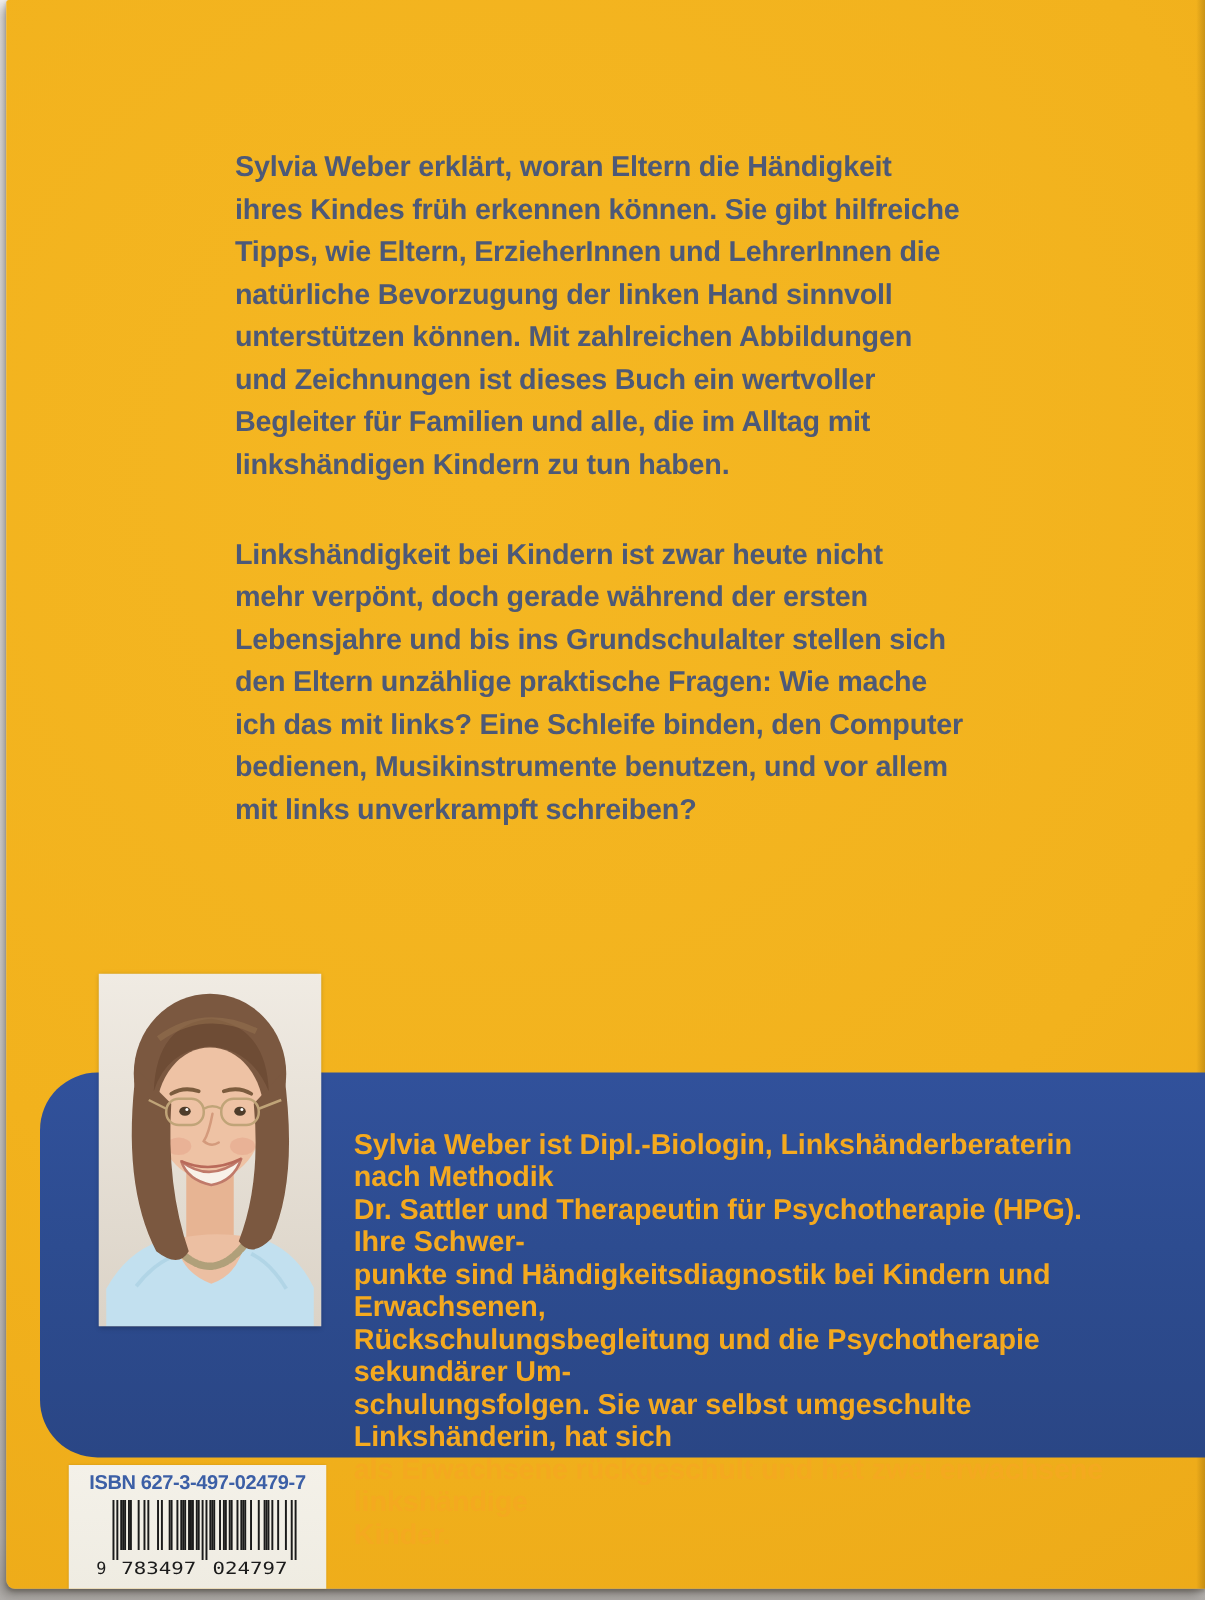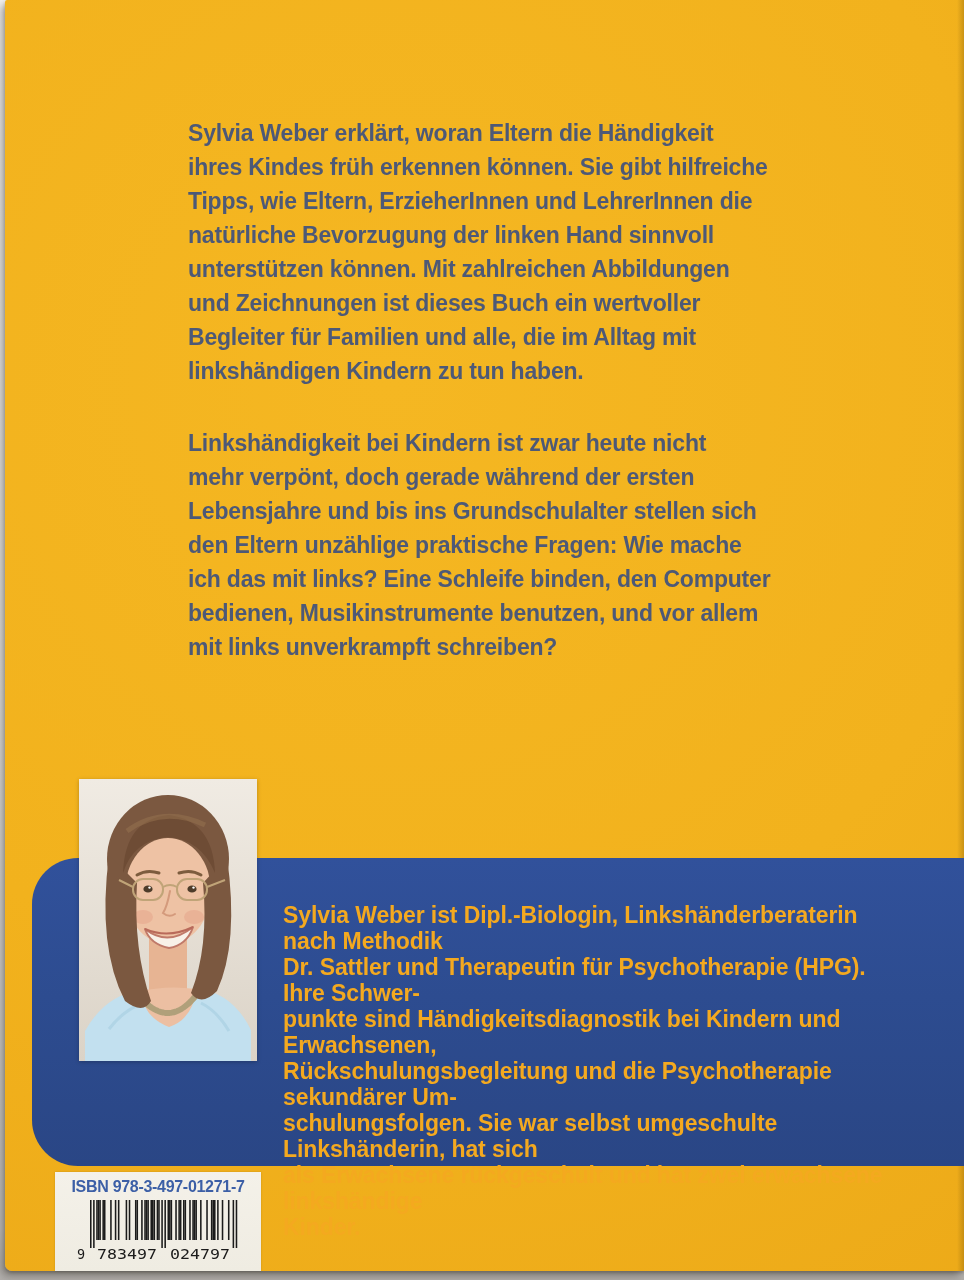--- a/index.html
+++ b/index.html
@@ -138,21 +138,21 @@
 
     <p class="bio">Sylvia Weber ist Dipl.-Biologin, Linkshänderberaterin nach Methodik
 Dr. Sattler und Therapeutin für Psychotherapie (HPG). Ihre Schwer-
 punkte sind Händigkeitsdiagnostik bei Kindern und Erwachsenen,
 Rückschulungsbegleitung und die Psychotherapie sekundärer Um-
 schulungsfolgen. Sie war selbst umgeschulte Linkshänderin, hat sich
 als Erwachsene rückgeschult und hat zwei erwachsene linkshändige
 Kinder.</p>
 
     <div class="isbn-label">
-      <div class="isbn-text">ISBN 978-3-497-01271-7</div>
+      <div class="isbn-text">ISBN 627-3-497-02479-7</div>
       <div class="barcode" id="barcode"><svg width="162" height="62" viewBox="-13 0 162 62" xmlns="http://www.w3.org/2000/svg">
             <rect x="0.00" y="0" width="1.55" height="48" fill="#1b1b1b"></rect>
             <rect x="3.10" y="0" width="1.55" height="48" fill="#1b1b1b"></rect>
             <rect x="6.20" y="0" width="1.55" height="40" fill="#1b1b1b"></rect>
             <rect x="7.75" y="0" width="1.55" height="40" fill="#1b1b1b"></rect>
             <rect x="9.30" y="0" width="1.55" height="40" fill="#1b1b1b"></rect>
             <rect x="12.40" y="0" width="1.55" height="40" fill="#1b1b1b"></rect>
             <rect x="13.95" y="0" width="1.55" height="40" fill="#1b1b1b"></rect>
             <rect x="20.15" y="0" width="1.55" height="40" fill="#1b1b1b"></rect>
             <rect x="24.80" y="0" width="1.55" height="40" fill="#1b1b1b"></rect>

